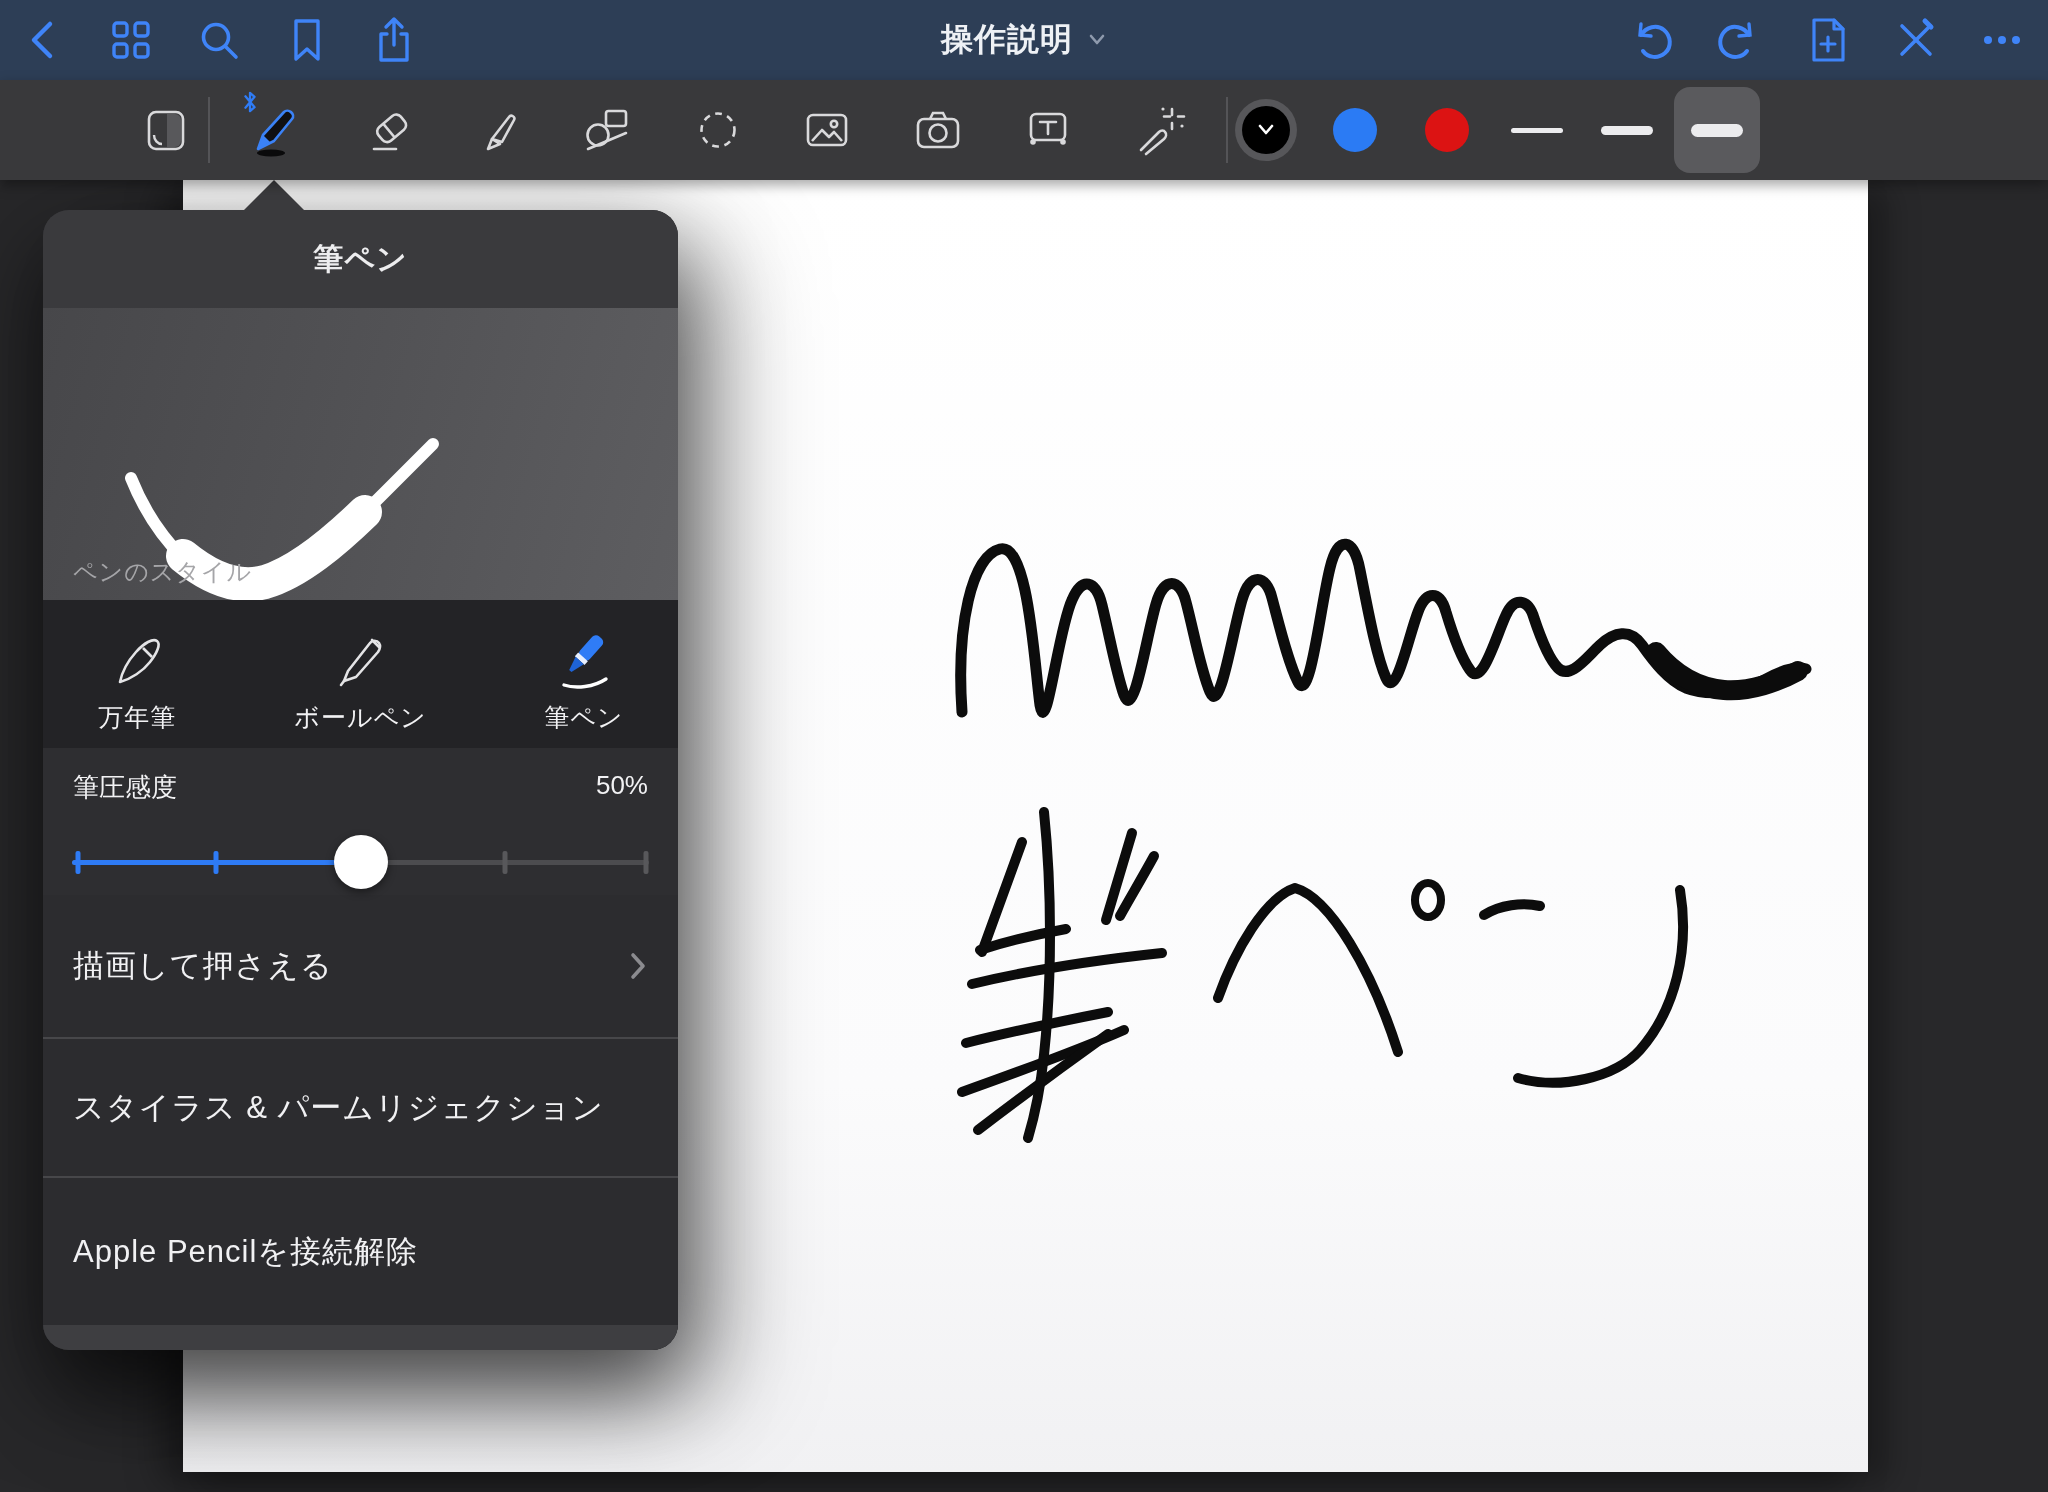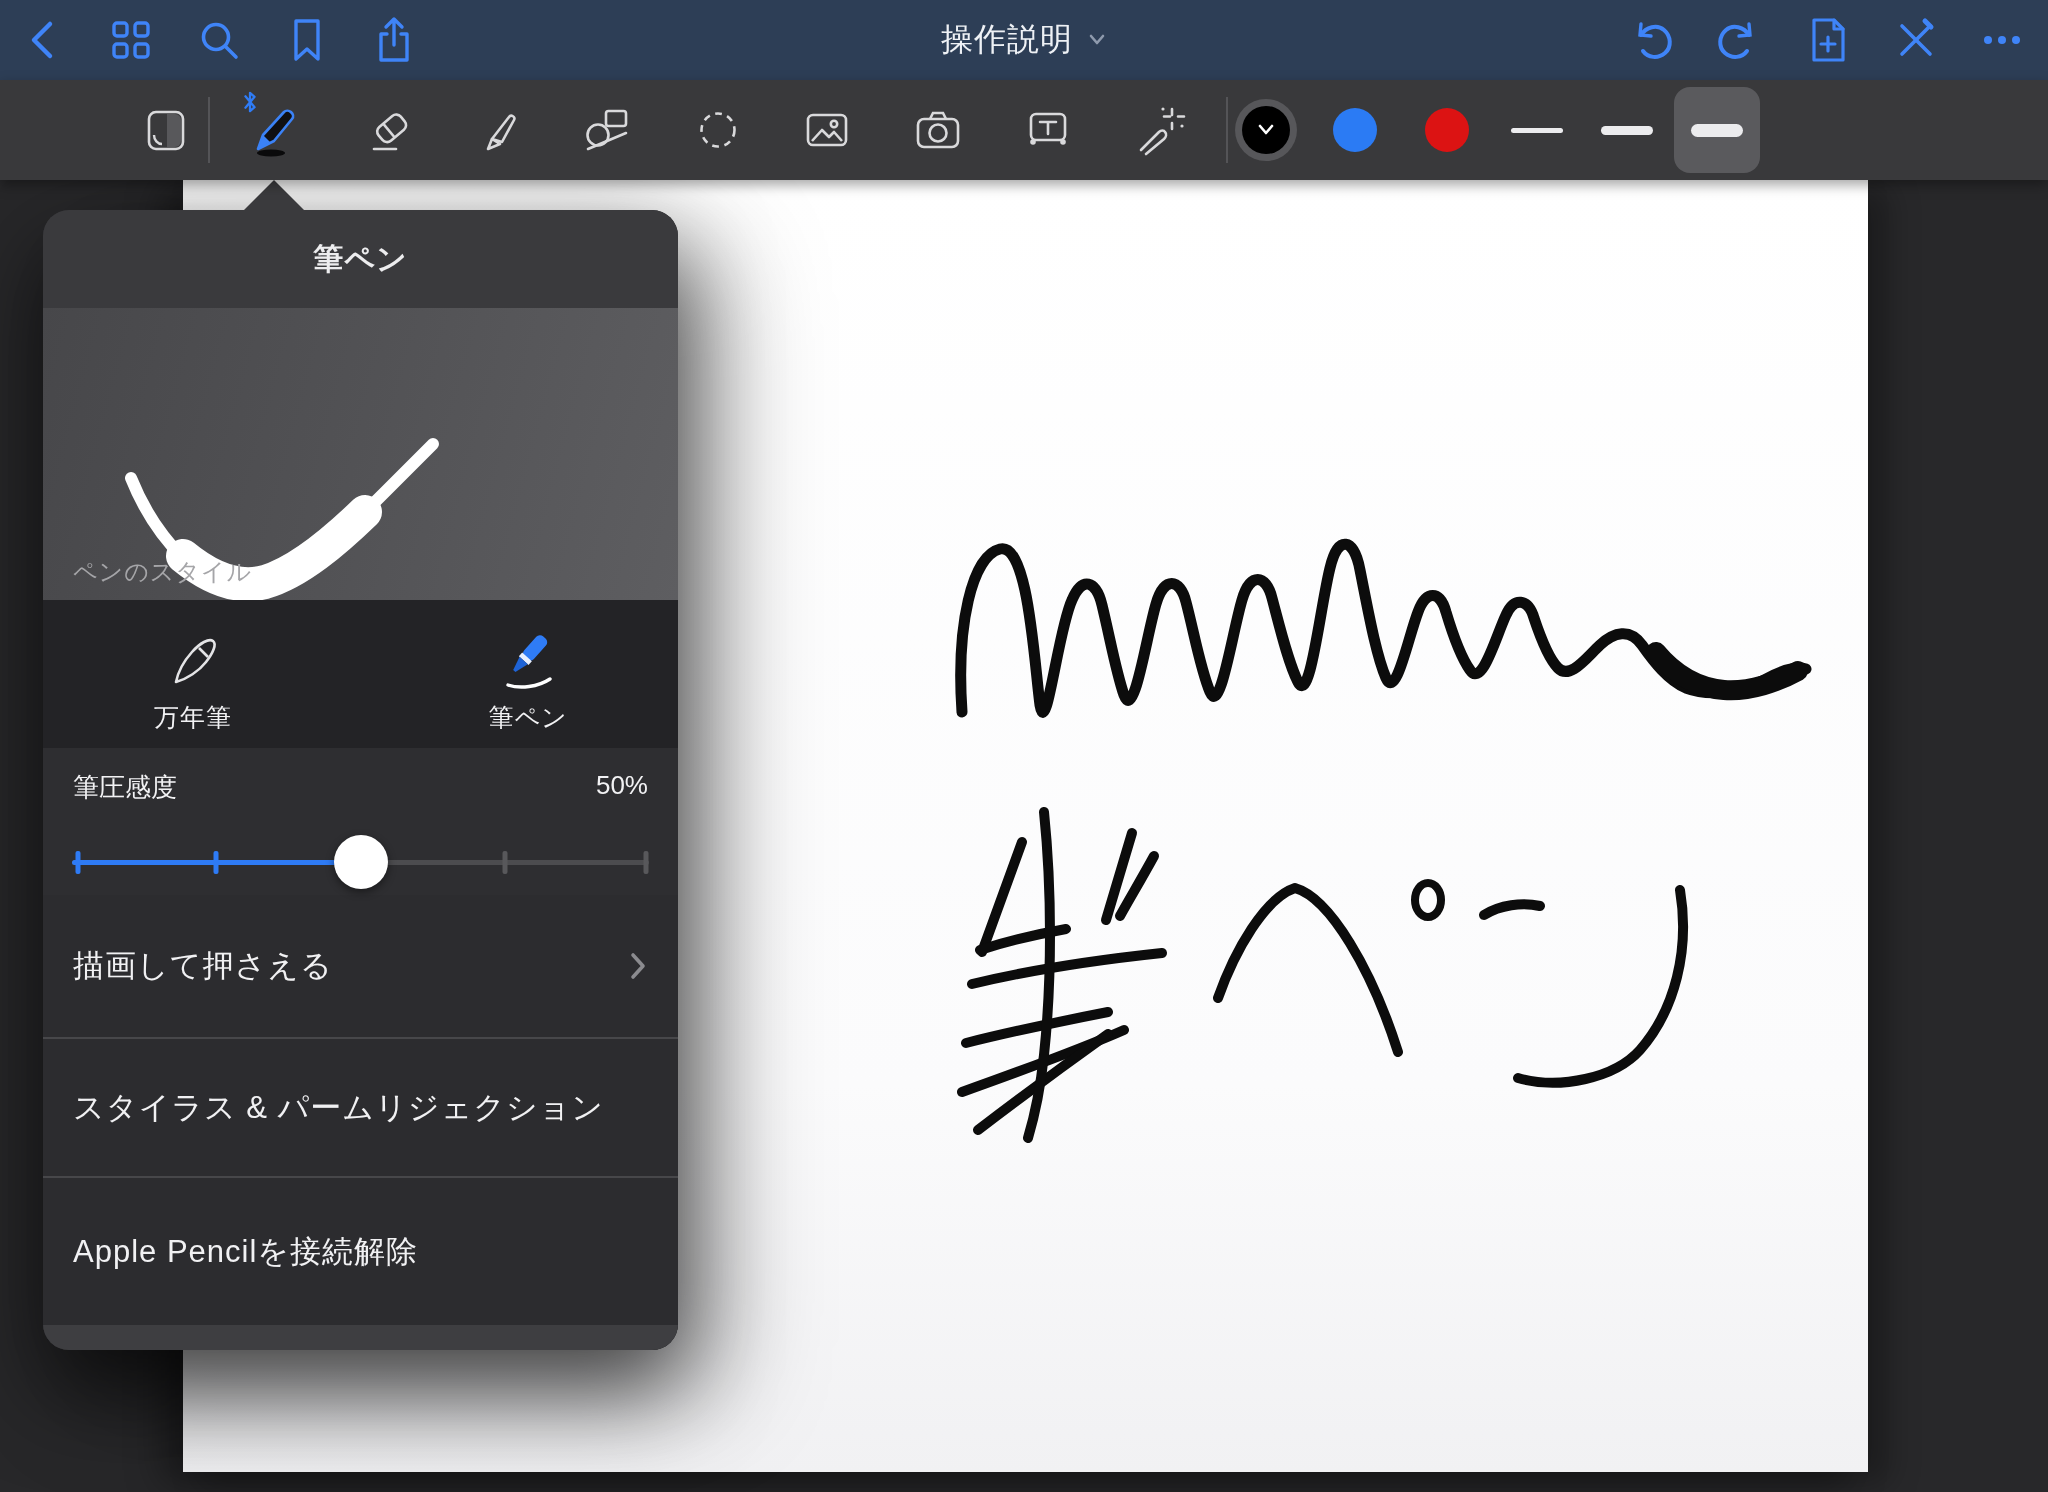--- a/index.html
+++ b/index.html
@@ -1,21 +1,21 @@
 <!DOCTYPE html>
 <html><head>
 <meta charset="utf-8">
 <style>
   html,body{margin:0;padding:0;width:2048px;height:1492px;overflow:hidden;
     font-family:"Liberation Sans","DejaVu Sans",sans-serif;background:#28282a;}
   
   .navbar{position:absolute;left:0;top:0;width:2048px;height:80px;background:#2d3e56;z-index:6;}
   .nslot{position:absolute;top:0;height:80px;width:72px;display:flex;align-items:center;justify-content:center;color:#3f84f8;}
   .ntitle{position:absolute;left:0;right:0;top:0;height:80px;display:flex;align-items:center;justify-content:center;gap:14px;}
-  .ntitle span{color:#eef1f5;font-size:32px;font-weight:400;letter-spacing:1px;}
+  .ntitle span{color:#eef1f5;font-size:32px;font-weight:700;letter-spacing:1px;}
   
   .toolbar{position:absolute;left:0;top:80px;width:2048px;height:100px;background:#39393b;z-index:6;box-shadow:0 5px 12px rgba(0,0,0,.35);}
   .tslot{position:absolute;top:0;height:100px;width:92px;display:flex;align-items:center;justify-content:center;}
   .tdivider{position:absolute;top:17px;height:66px;width:2px;background:#545457;}
   .swatch{border-radius:50%;}
   .ring{width:62px;height:62px;border-radius:50%;background:#57575a;display:flex;align-items:center;justify-content:center;}
   .ring .inner{width:48px;height:48px;border-radius:50%;background:#000;display:flex;align-items:center;justify-content:center;}
   .thick-sel{width:86px;height:86px;background:#5a5a5d;border-radius:16px;display:flex;align-items:center;justify-content:center;}
   .lineb{background:#ececee;border-radius:8px;width:52px;}
   .btbadge{position:absolute;left:14px;top:10px;}
@@ -323,20 +323,30 @@
         <svg width="64" height="64" viewBox="0 0 64 64">
             <g fill="none" stroke="#e4e4e6" stroke-width="2.6" stroke-linejoin="round">
               <path d="M15 53 C26 50 38 42 45 33 C52 24 56 15 52 12 C48 9 39 14 31 23 C22 33 17 43 15 53 Z"></path>
               <path d="M38 19 L47 28"></path>
             </g>
           </svg>
         <div class="slabel">万年筆</div>
       </div>
       <div class="style-opt">
         <svg width="64" height="64" viewBox="0 0 64 64">
+            <g fill="none" stroke="#e4e4e6" stroke-width="2.6" stroke-linecap="round" stroke-linejoin="round">
+              <path d="M16 52 L20 42 L42 14 C44 11 49 11 51 14 C53 17 52 20 50 23 L28 48 L16 52 Z"></path>
+              <path d="M44 11 l7 7"></path>
+              <path d="M16 52 l-3 4"></path>
+            </g>
+          </svg>
+        <div class="slabel">ボールペン</div>
+      </div>
+      <div class="style-opt">
+        <svg width="64" height="64" viewBox="0 0 64 64">
           <g transform="rotate(42 32 26)">
             <rect x="26" y="2" width="13" height="28" rx="5" fill="#2f7cf6"></rect>
             <rect x="26" y="28" width="13" height="5" fill="#e8f0ff"></rect>
             <path d="M27 33 h11 l-4 14 h-3 z" fill="#1e63d6"></path>
           </g>
           <path d="M12 56 C24 60 42 58 54 50" fill="none" stroke="#ffffff" stroke-width="3.4" stroke-linecap="round"></path>
         </svg>
         <div class="slabel">筆ペン</div>
       </div>
     </div>

